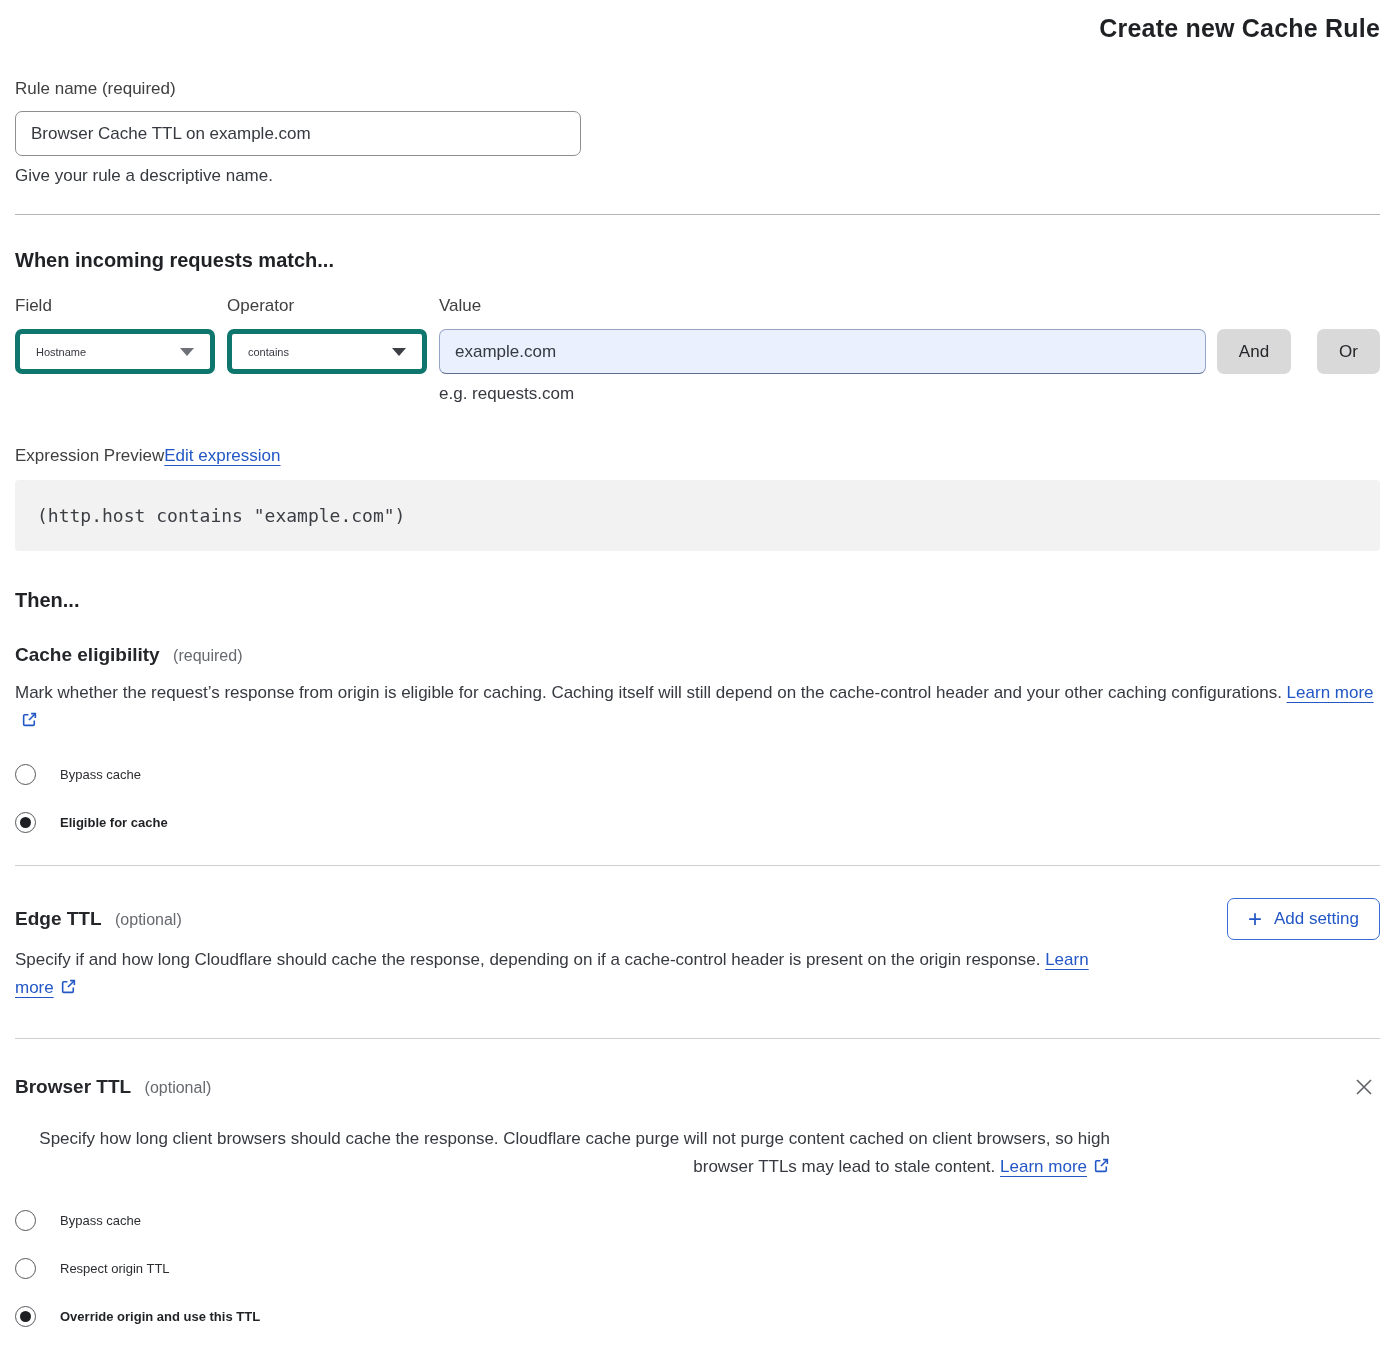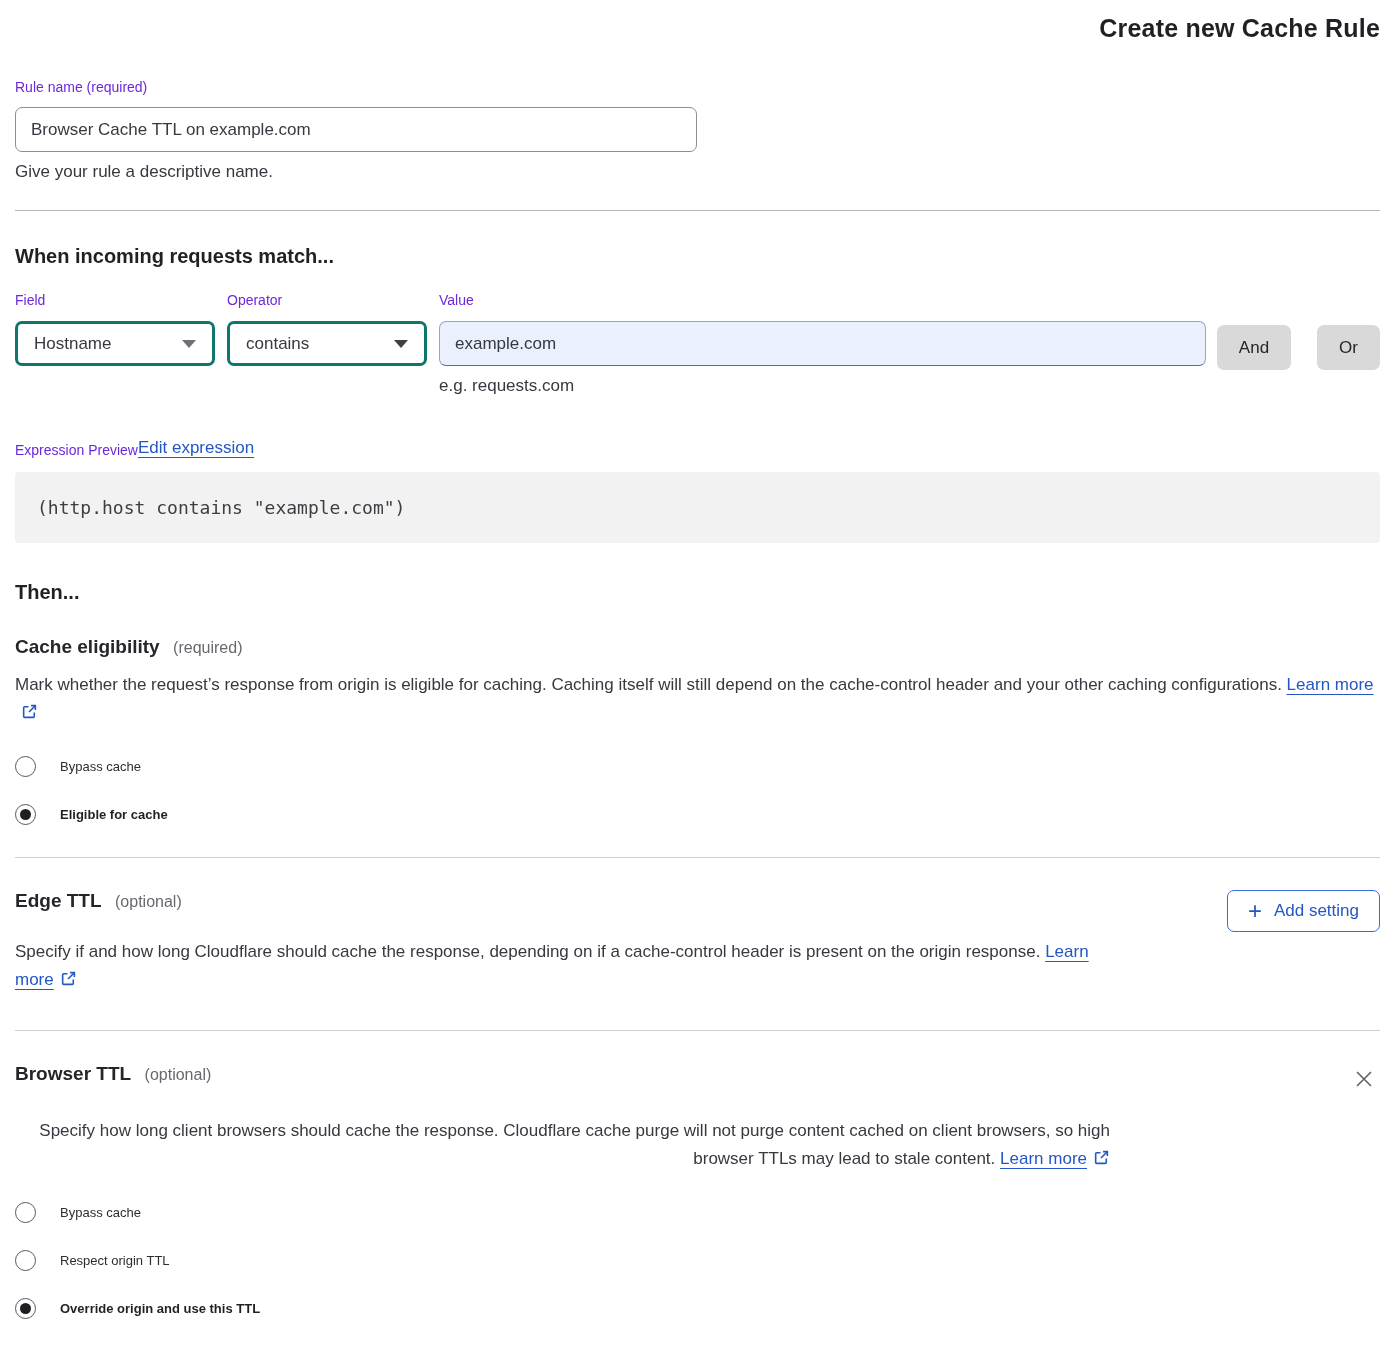--- a/index.html
+++ b/index.html
@@ -8,41 +8,41 @@
     width: 1400px;
     font-family: "Liberation Sans", sans-serif;
     color: #36393f;
   }
   .container { padding: 14px 20px 30px 15px; }
 
   h1.page-title {
     font-size: 25px; font-weight: 700; color: #1f2124; letter-spacing: .2px; text-align: right;
   }
 
-  .field-label { display: block; font-size: 14px; color: #6d28d9; }
+  .field-label { display: block; font-size: 17px; color: #404040; }
 
   .text-input {
     display: flex; align-items: center;
     height: 45px; border: 1px solid #8e8e8e; border-radius: 7px;
     padding: 0 15px; font-size: 17px; color: #36393f; background: #fff;
   }
-  .rule-name-input { width: 682px; margin-top: 12px; }
+  .rule-name-input { width: 566px; margin-top: 12px; }
   .help-text { margin-top: 10px; font-size: 17px; color: #36393f; }
 
   .divider { border: none; height: 1px; background: #b5b5b5; margin-top: 28px; }
   .divider.light { background: #cfcfcf; }
 
   h2.section-heading { margin-top: 34px; font-size: 20px; font-weight: 700; color: #1f2124; }
 
   .match-row { display: flex; margin-top: 24px; }
   .match-col .field-label { margin-bottom: 13px; }
   .select-box {
     display: flex; align-items: center; justify-content: space-between;
-    height: 45px; border: 3px solid #0f766e; border-radius: 7px;
-    padding: 0 16px; font-size: 17px; color: #36393f; background: #fff; cursor: pointer;
+    height: 45px; border: 5px solid #0f766e; border-radius: 7px;
+    padding: 0 16px; font-size: 11px; color: #36393f; background: #fff; cursor: pointer;
   }
   .caret { width: 0; height: 0; border-left: 7px solid transparent; border-right: 7px solid transparent; border-top: 8px solid #3c3f44; }
   .caret.gray { border-top-color: #6d7076; }
   .col-field { width: 200px; margin-right: 12px; }
   .col-operator { width: 200px; margin-right: 12px; }
   .col-value { flex: 1; margin-right: 11px; }
   .value-input {
     background: #eaf0fd; border: 1px solid #96a4c6; border-bottom-color: #5f6d8e;
   }
   .andor-wrap { display: flex; padding-top: 33px; gap: 11px; }
@@ -71,21 +71,21 @@
   .radio-circle {
     width: 21px; height: 21px; border: 1.5px solid #56585c; border-radius: 50%;
     display: flex; align-items: center; justify-content: center; flex: none; background: #fff;
   }
   .radio-circle.checked::after {
     content: ""; width: 11px; height: 11px; border-radius: 50%; background: #1d1f22;
   }
   .radio-label { margin-left: 24px; font-size: 13px; color: #2b2d31; }
   .radio-label.strong { font-weight: 700; color: #1f2124; }
 
-  .header-row { display: flex; justify-content: space-between; }
+  .header-row { display: flex; justify-content: space-between; align-items: center; }
   .add-setting-btn {
     display: flex; align-items: center; height: 42px; padding: 0 20px;
     background: #fff; border: 1px solid #3a6cd8; border-radius: 7px;
     color: #2257c5; font-family: inherit; font-size: 17px; cursor: pointer;
   }
   .plus-glyph { font-size: 24px; font-weight: 400; margin-right: 12px; line-height: 1; }
   .close-btn { background: none; border: none; cursor: pointer; padding: 4px; line-height: 0; }
 
   .ttl-label { margin-top: 36px; font-size: 17px; color: #36393f; }
 

